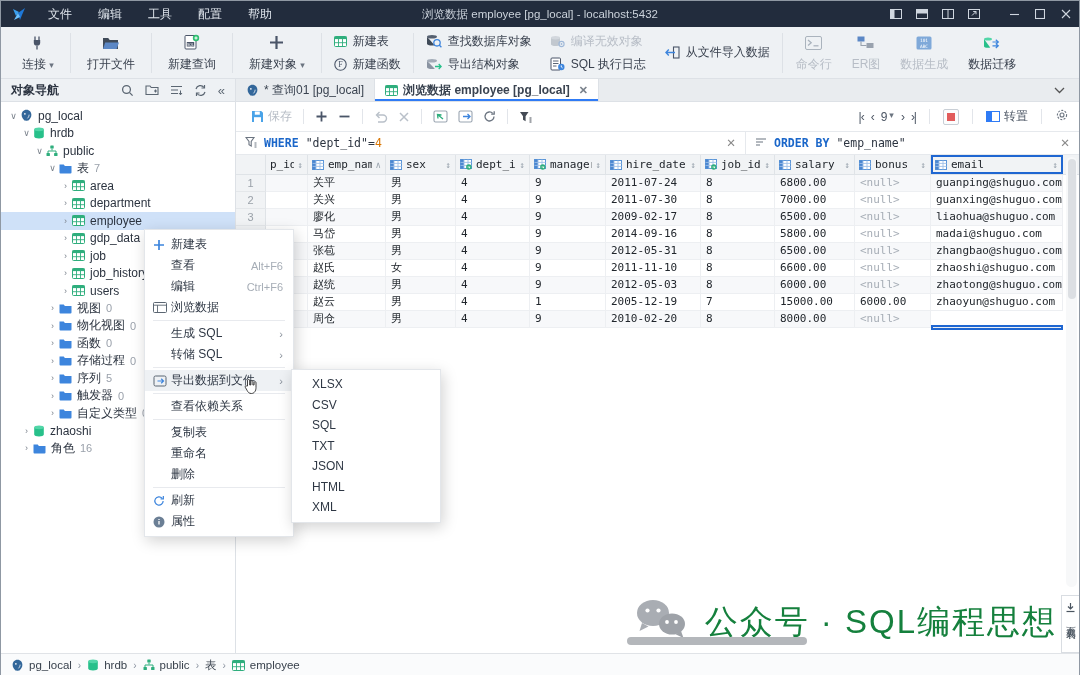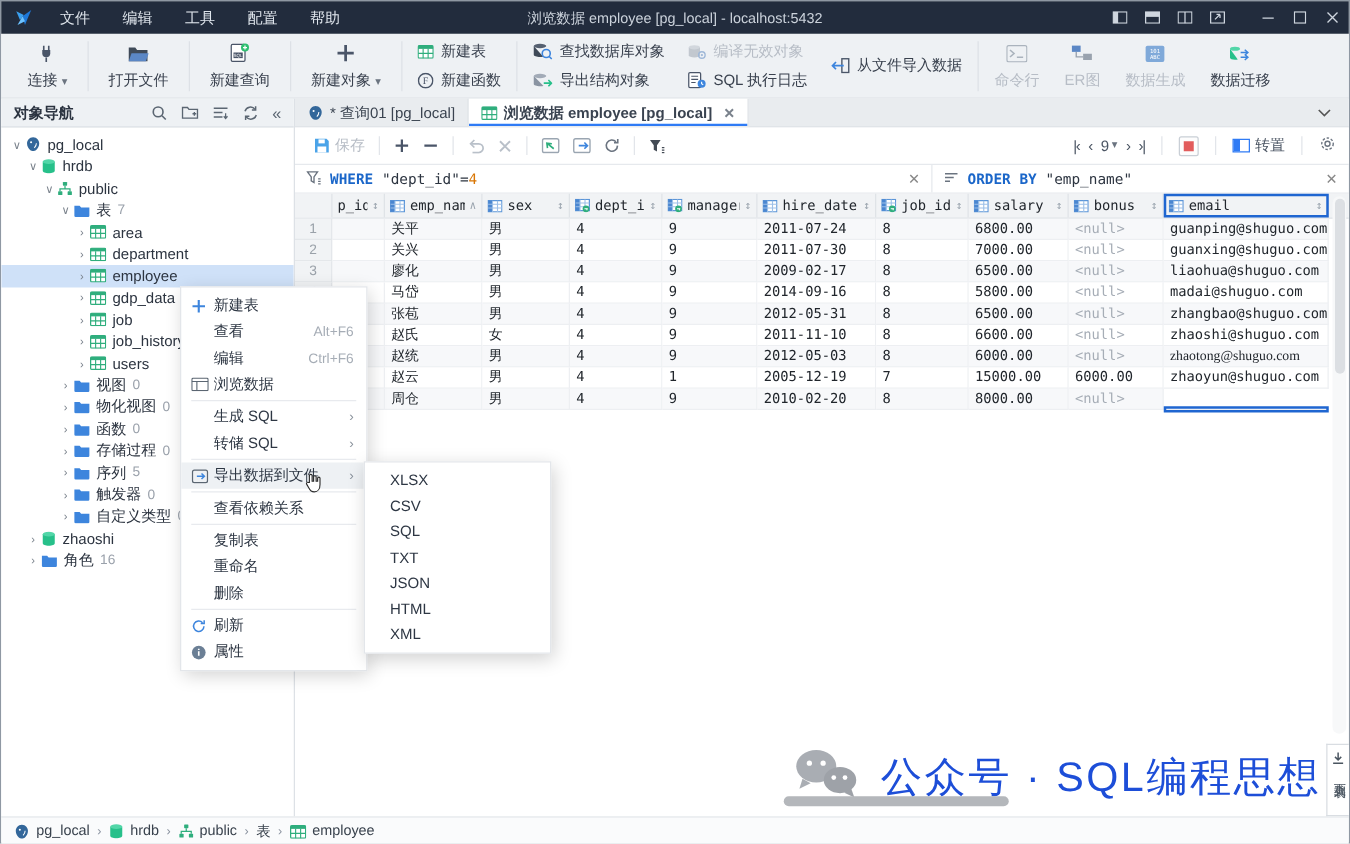--- a/index.html
+++ b/index.html
@@ -69,21 +69,21 @@
 .grow{display:flex;height:17px}
 .grow:nth-child(even) .cell{background:#f7f8fa}
 .cell{padding:0 5px;border-right:1px solid #edeff2;border-bottom:1px solid #edeff2;line-height:16px;white-space:nowrap;overflow:hidden;flex:none;background:#fff}
 .rownum{width:30px;background:#f1f3f5 !important;color:#9aa1a9;text-align:center;border-right:1px solid #dfe3e7;flex:none;line-height:16px;border-bottom:1px solid #e4e7ea;font-family:"Liberation Sans",sans-serif;font-size:11px}
 .hnum{width:30px;background:#f1f3f5;border-right:1px solid #dfe3e7;flex:none}
 .nullv{color:#a6adb6}
 .selcell{outline:2px solid #1f66d1;outline-offset:-2px}
 .vscroll{position:absolute;right:2px;top:78px;width:11px;height:430px;background:#f7f8f9;border-radius:6px}
 .vthumb{position:absolute;left:1.5px;top:2px;width:8px;height:140px;background:#dcdfe3;border-radius:4px}
 
-.watermark{position:absolute;top:518px;right:22px;display:flex;align-items:center;gap:14px;color:#1d4ed8;pointer-events:none}
+.watermark{position:absolute;top:518px;right:22px;display:flex;align-items:center;gap:14px;color:#15803d;pointer-events:none}
 .wm-icon{position:relative}
 .wm-bar{position:absolute;left:-6px;top:40px;width:180px;height:8px;background:#b4b7bb;border-radius:4px}
 .wm-text{font-size:33px;letter-spacing:2px;white-space:nowrap;font-family:"Liberation Sans",sans-serif}
 .dl-tab{position:absolute;right:0;top:516px;width:18px;height:58px;background:#fff;border:1px solid #d9dde2;border-right:none;display:flex;flex-direction:column;align-items:center;padding-top:3px;gap:2px}
 .dl-text{writing-mode:vertical-rl;font-size:9.5px;color:#4a5560;letter-spacing:1px}
 
 .statusbar{height:23px;background:#fafbfc;border-top:1px solid #e0e3e7;display:flex;align-items:center;padding:0 10px;font-size:11.5px;color:#39424d;gap:6px}
 .bc-item{display:flex;align-items:center;gap:5px}
 .bc-sep{color:#8b93a0;font-size:10px}
 
@@ -983,21 +983,21 @@
             <span class="cell rownum">7</span>
             <span class="cell" style="width: 42px;"></span>
             <span class="cell" style="width: 78px;">赵统</span>
             <span class="cell" style="width: 70px;">男</span>
             <span class="cell" style="width: 74px;">4</span>
             <span class="cell" style="width: 76px;">9</span>
             <span class="cell" style="width: 95px;">2012-05-03</span>
             <span class="cell" style="width: 74px;">8</span>
             <span class="cell" style="width: 80px;">6000.00</span>
             <span class="cell nullv" style="width: 76px;">&lt;null&gt;</span>
-            <span class="cell" style="width: 132px; font-family: Liberation Serif, serif;">zhaotong@shuguo.com</span>
+            <span class="cell" style="width: 132px;">zhaotong@shuguo.com</span>
           </div>
           <div class="grow">
             <span class="cell rownum">8</span>
             <span class="cell" style="width: 42px;"></span>
             <span class="cell" style="width: 78px;">赵云</span>
             <span class="cell" style="width: 70px;">男</span>
             <span class="cell" style="width: 74px;">4</span>
             <span class="cell" style="width: 76px;">1</span>
             <span class="cell" style="width: 95px;">2005-12-19</span>
             <span class="cell" style="width: 74px;">7</span>

